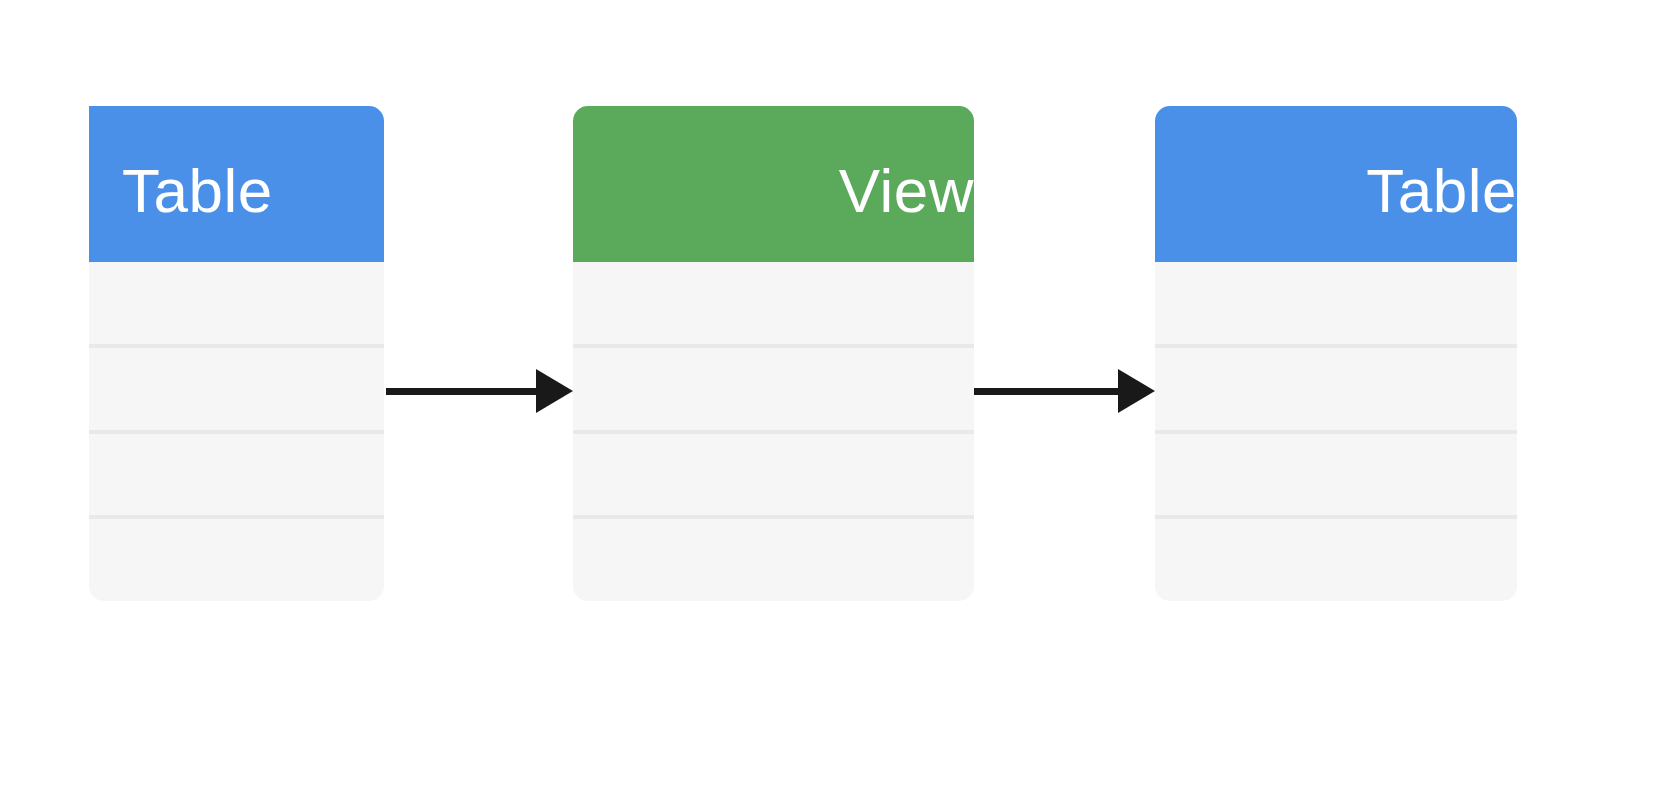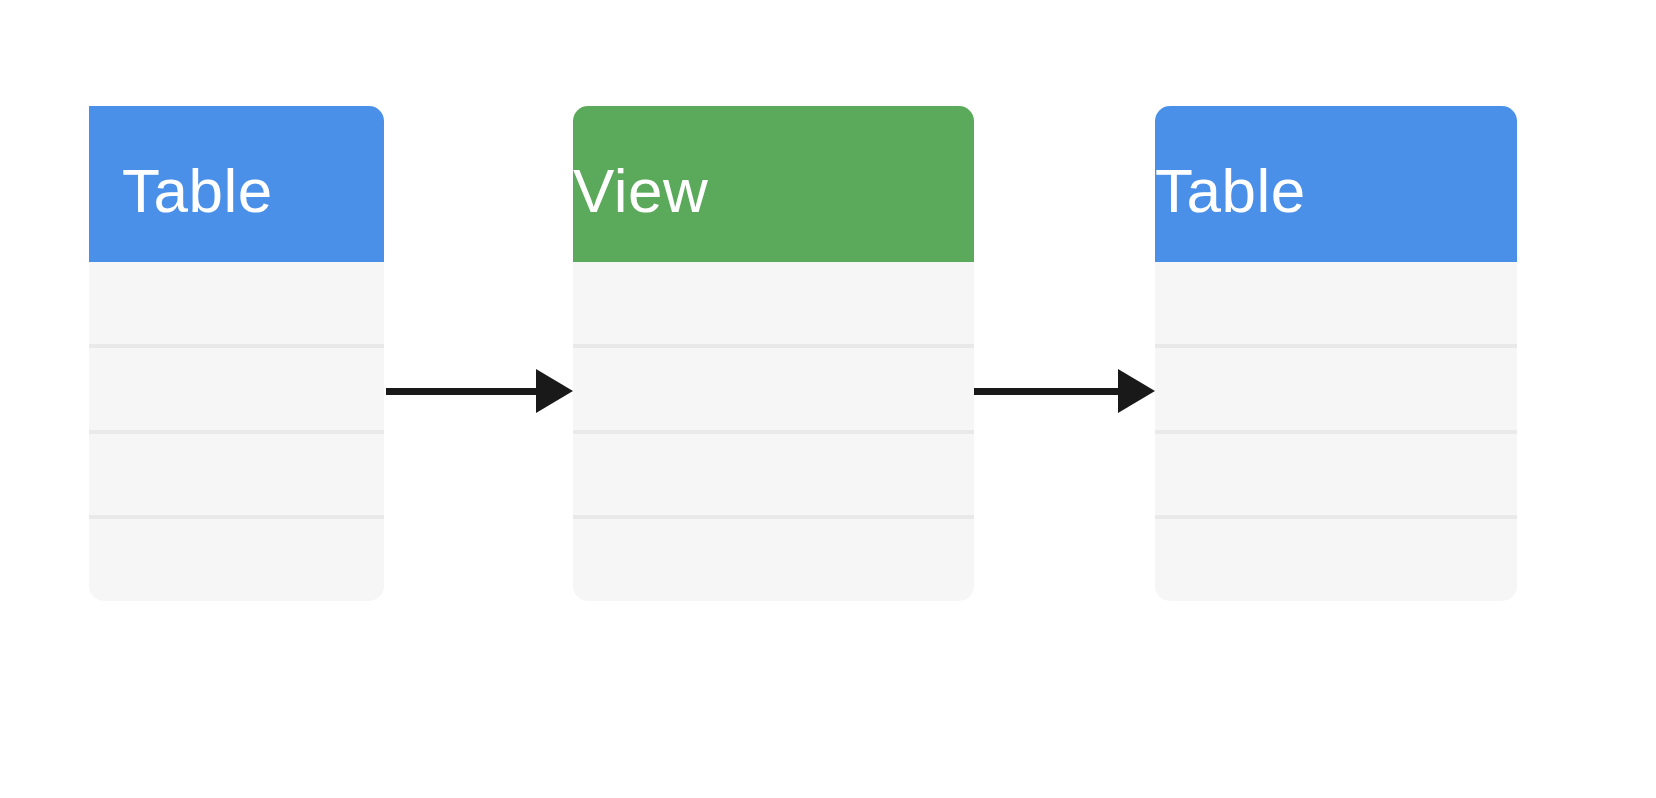--- a/index.html
+++ b/index.html
@@ -25,21 +25,21 @@
     flex-direction: column;
   }
   .card-1 { left: 89px;  width: 295px; border-top-left-radius: 0; }
   .card-2 { left: 573px; width: 401px; }
   .card-3 { left: 1155px; width: 362px; }
   .node-header {
     flex: 0 0 156px;
     height: 156px;
     display: flex;
     align-items: center;
-    justify-content: flex-start;
+    justify-content: flex-end;
     padding-top: 14px;
     box-sizing: border-box;
   }
   .node-label {
     font-size: 62px;
     font-weight: 500;
     line-height: 1;
     letter-spacing: 0.5px;
   }
   .node-body {

